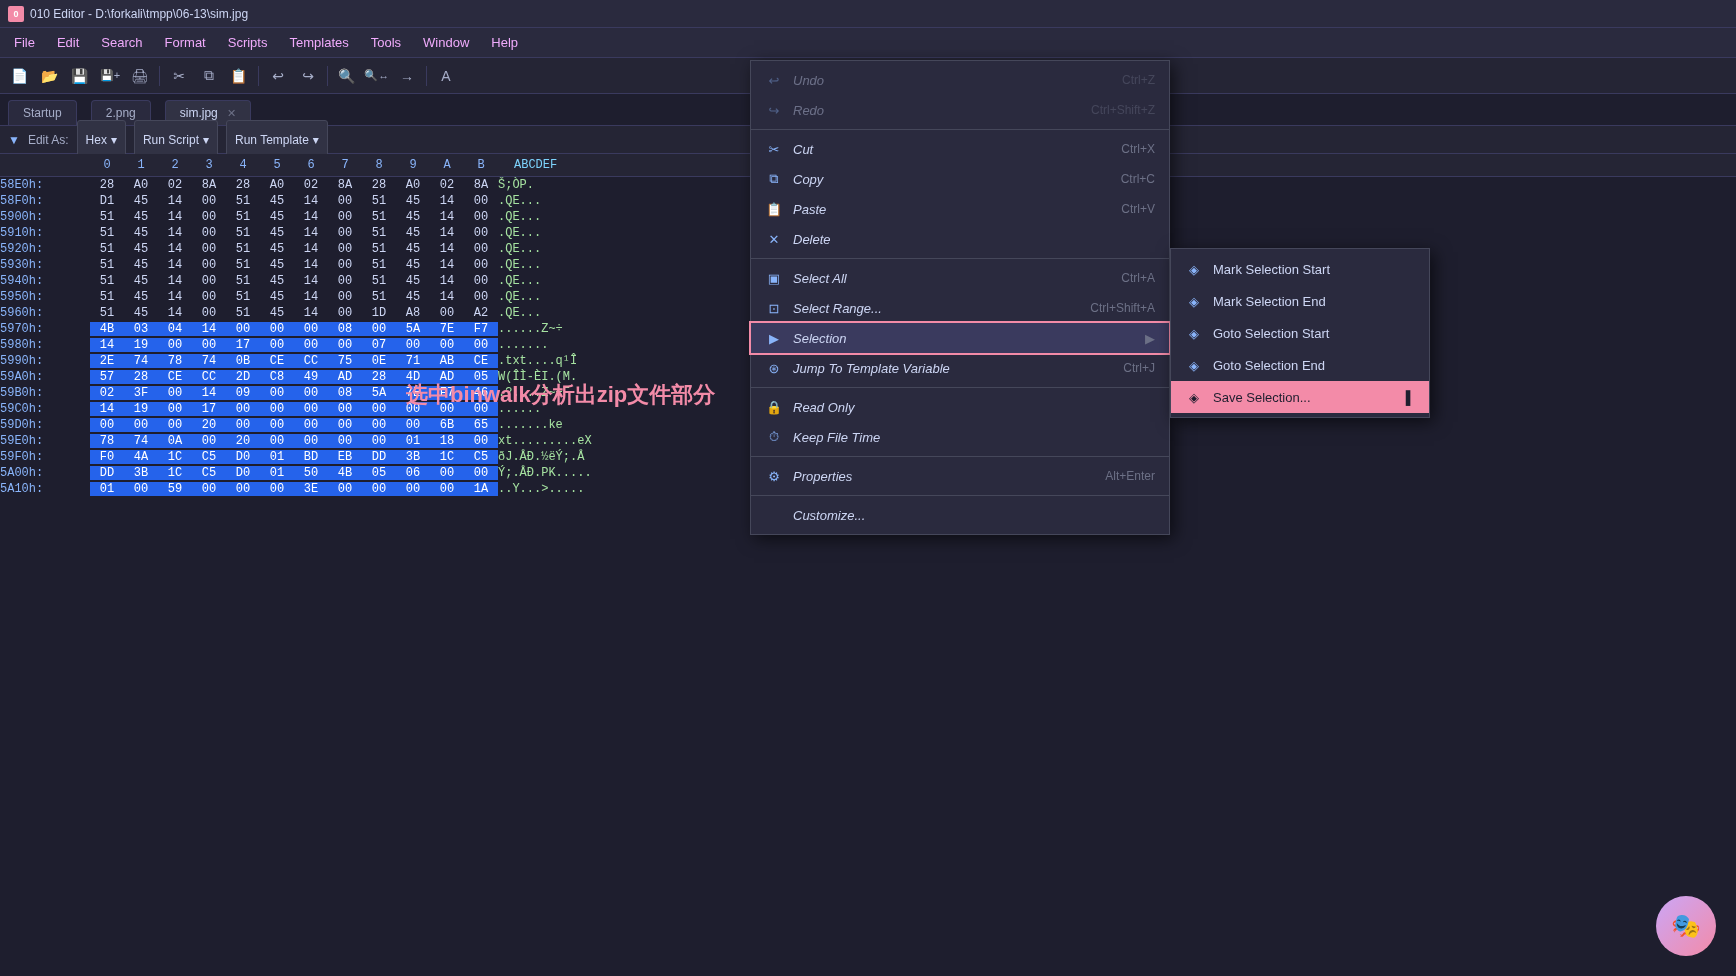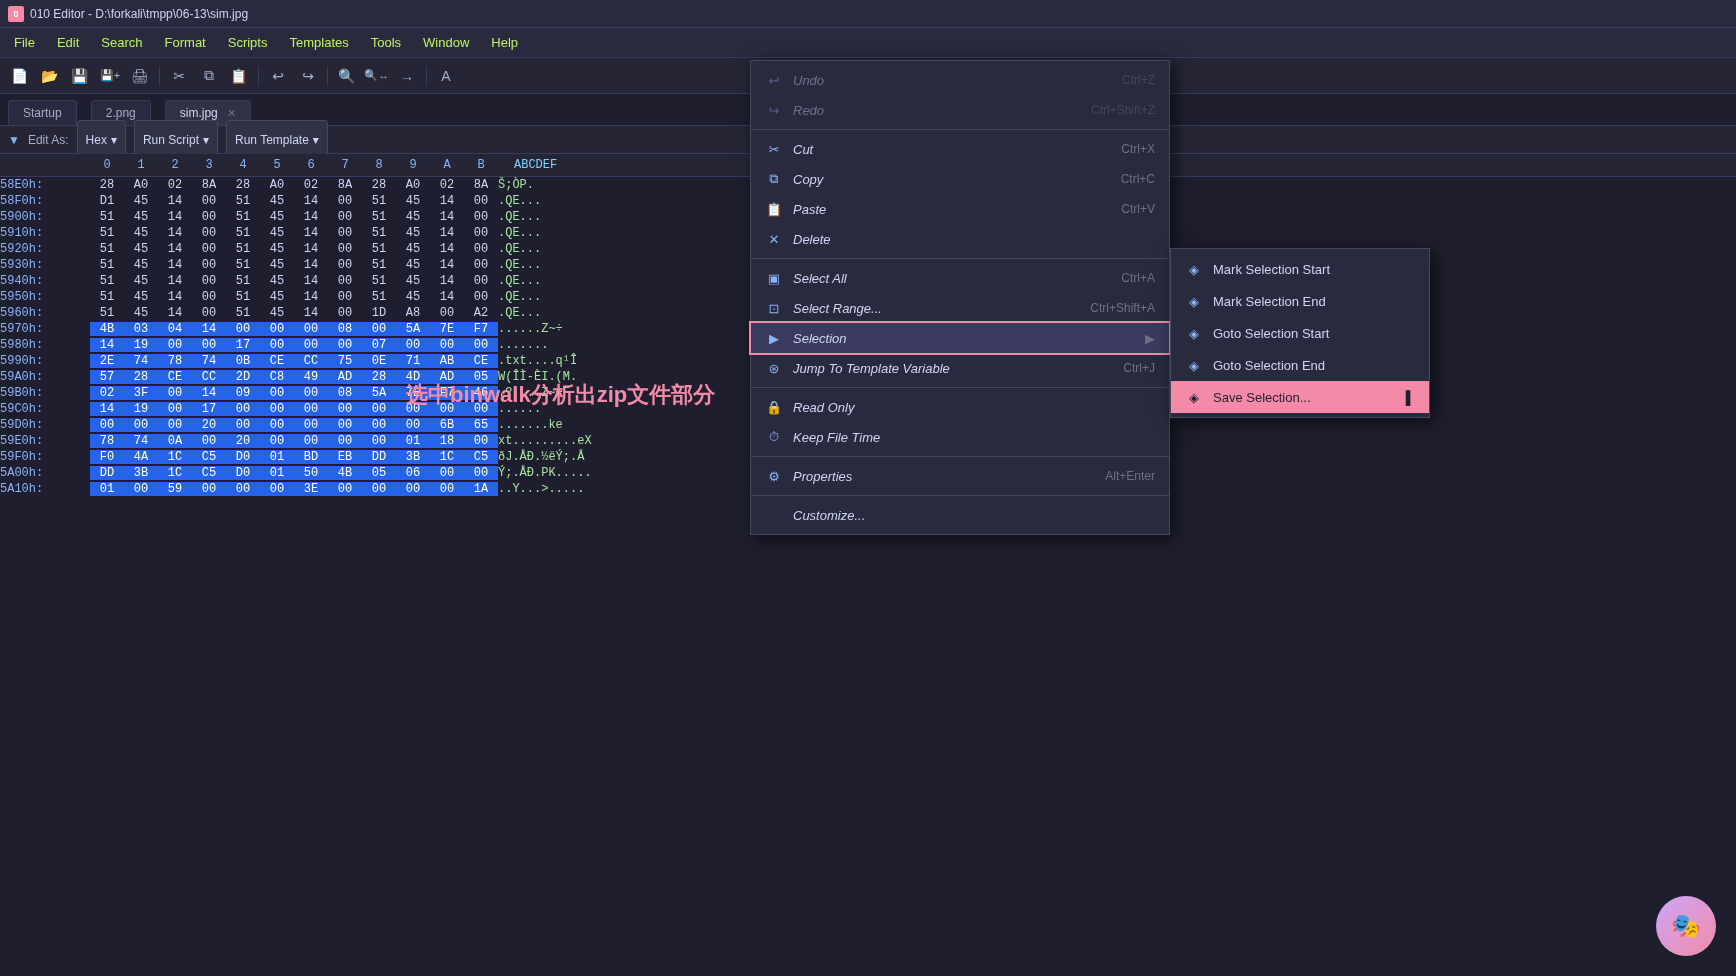--- a/index.html
+++ b/index.html
@@ -39,21 +39,21 @@
       background: #2a2a3e;
       height: 30px;
       display: flex;
       align-items: center;
       padding: 0 4px;
       border-bottom: 1px solid #3a3a5e;
       gap: 2px;
     }
     .menu-item {
       padding: 4px 10px;
-      color: #bef264;
+      color: #f0abfc;
       cursor: pointer;
       border-radius: 3px;
       font-size: 13px;
     }
 
     
     #toolbar {
       background: #252535;
       height: 36px;
       display: flex;

